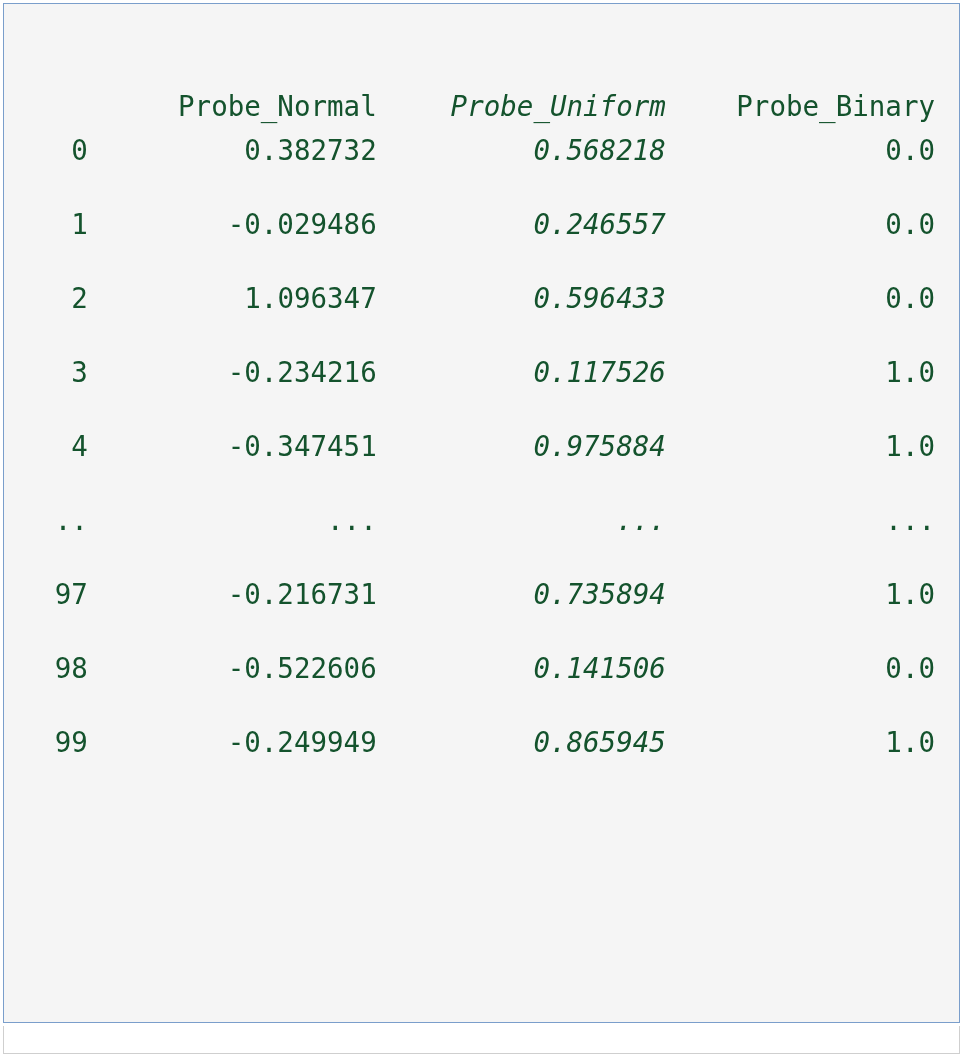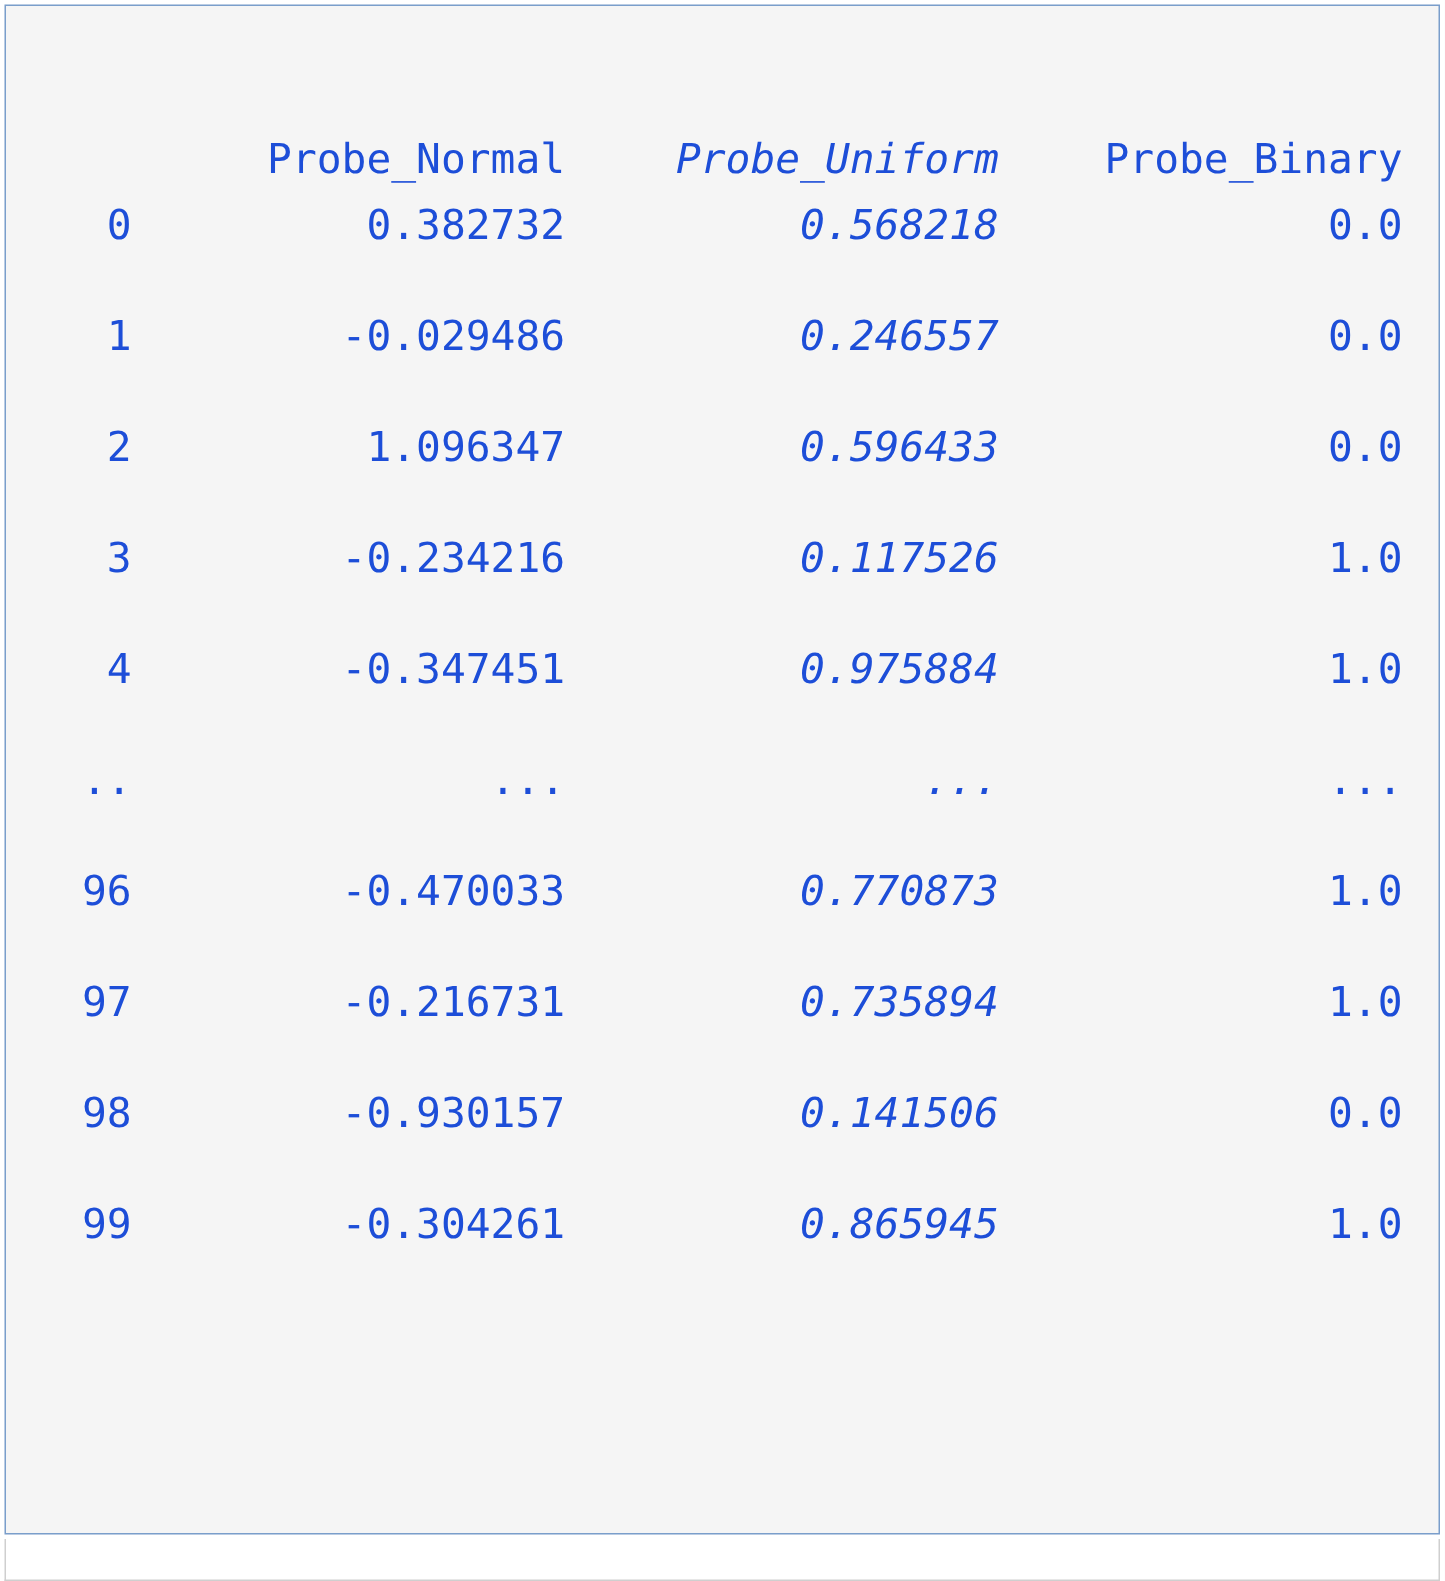--- a/index.html
+++ b/index.html
@@ -12,21 +12,21 @@
   .output-cell {
     box-sizing: border-box;
     width: 957px;
     height: 1020px;
     margin: 3px;
     border: 1px solid #7a9ecb;
     background: #f5f5f5;
     font-family: "DejaVu Sans Mono", "Menlo", "Consolas", monospace;
     font-size: 27.5px;
     line-height: 1.0;
-    color: #1d4ed8;
+    color: #14532d;
     padding: 34px 24px 20px 34px;
     white-space: pre;
     overflow: hidden;
   }
   .df-table {
     border-collapse: collapse;
   }
   .df-table td, .df-table th {
     padding: 0;
     font-weight: normal;
@@ -97,40 +97,34 @@
         <td class="col-unif">0.975884</td>
         <td class="col-bin">1.0</td>
       </tr>
       <tr>
         <td class="col-idx">..</td>
         <td class="col-norm">...</td>
         <td class="col-unif">...</td>
         <td class="col-bin">...</td>
       </tr>
       <tr>
-        <td class="col-idx">96</td>
-        <td class="col-norm">-0.470033</td>
-        <td class="col-unif">0.770873</td>
-        <td class="col-bin">1.0</td>
-      </tr>
-      <tr>
         <td class="col-idx">97</td>
         <td class="col-norm">-0.216731</td>
         <td class="col-unif">0.735894</td>
         <td class="col-bin">1.0</td>
       </tr>
       <tr>
         <td class="col-idx">98</td>
-        <td class="col-norm">-0.930157</td>
+        <td class="col-norm">-0.522606</td>
         <td class="col-unif">0.141506</td>
         <td class="col-bin">0.0</td>
       </tr>
       <tr>
         <td class="col-idx">99</td>
-        <td class="col-norm">-0.304261</td>
+        <td class="col-norm">-0.249949</td>
         <td class="col-unif">0.865945</td>
         <td class="col-bin">1.0</td>
       </tr>
     </tbody>
   </table>
   
 </div>
 <div class="bottom-strip"></div>
 
 </body></html>

